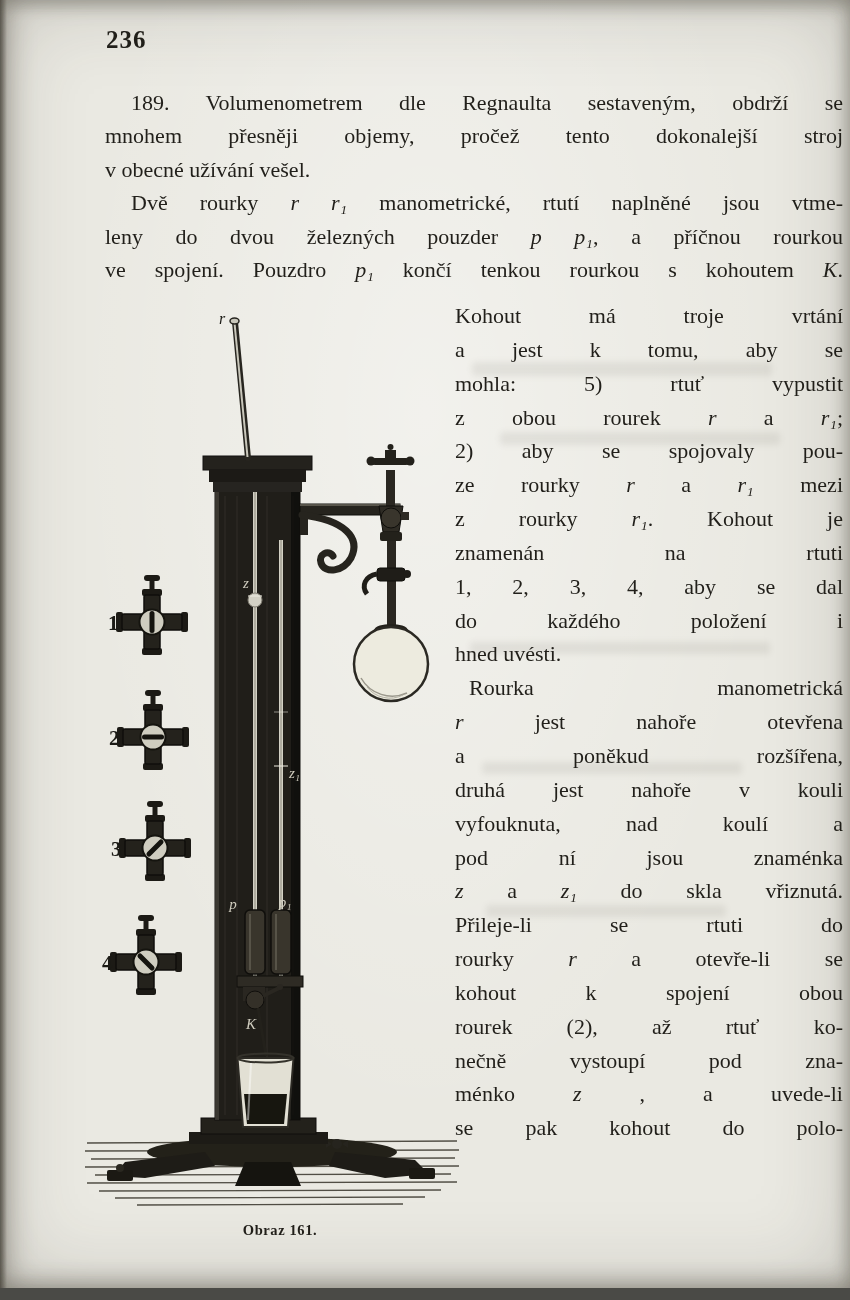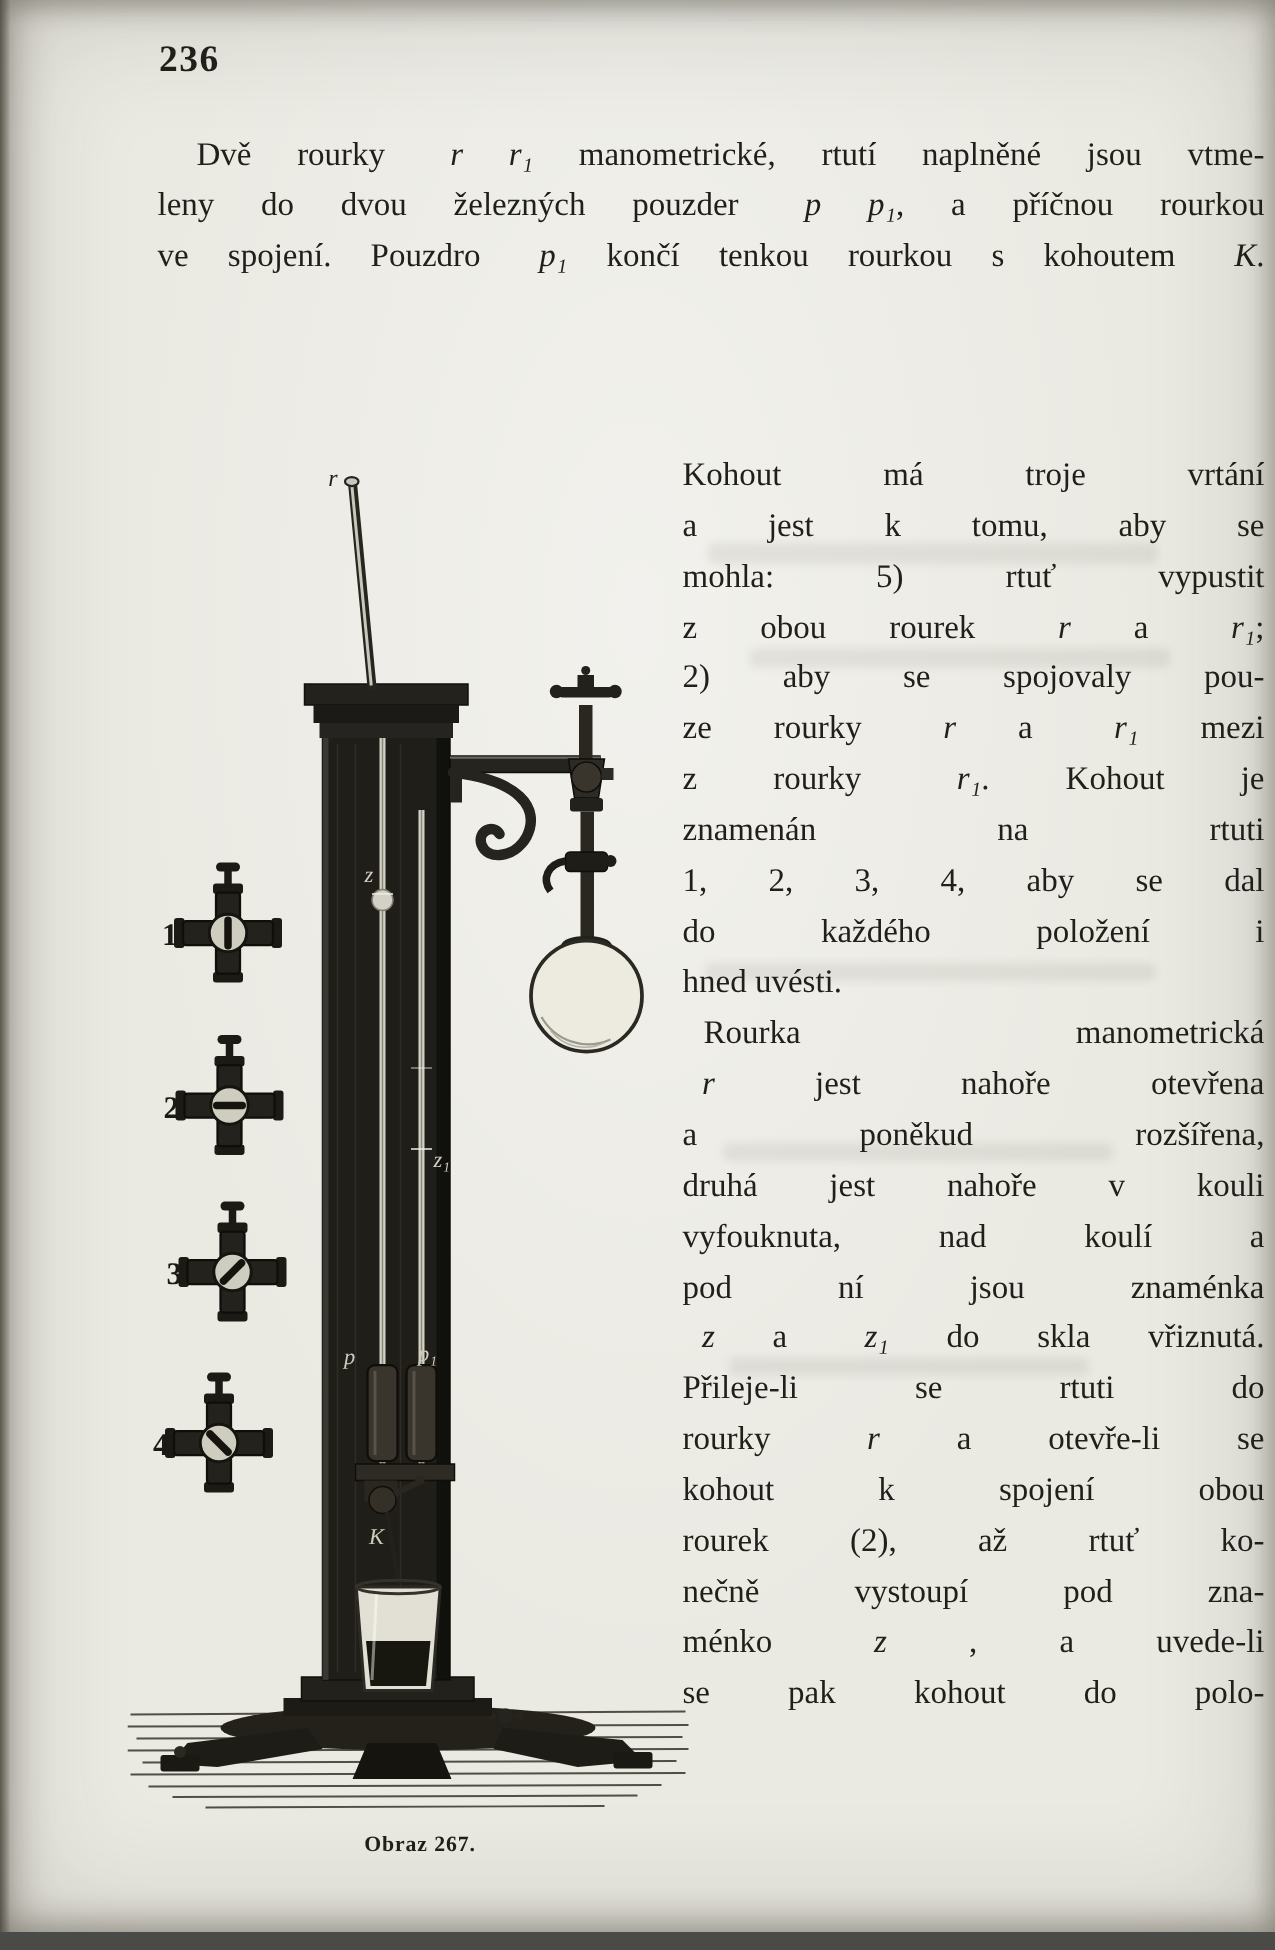--- a/index.html
+++ b/index.html
@@ -24,21 +24,21 @@
 
   .pagenum{position:absolute;left:106px;top:26px;font-size:25px;font-weight:bold;letter-spacing:1px;}
 
   .intro{position:absolute;left:105px;top:86px;width:738px;font-size:22px;line-height:33.4px;}
   .wrapcol{position:absolute;left:455px;top:299px;width:388px;font-size:22px;line-height:33.85px;}
 
   .tline{text-align:justify;text-align-last:justify;}
   .tline.last{text-align-last:left;}
   .intro .tline.ind{text-indent:26px;}
   .wrapcol .tline.ind{text-indent:14px;}
-  i{font-style:italic;margin-left:13px;}
+  i{font-style:italic;}
 
   .figure{position:absolute;left:85px;top:300px;width:380px;height:915px;}
   .figure svg{display:block;}
   .figure text{font-family:"Liberation Serif","DejaVu Serif",serif;}
   .caption{position:absolute;left:213px;top:1222px;width:134px;text-align:center;
     font-size:14.5px;font-weight:bold;letter-spacing:.6px;}
 </style>
 </head>
 <body>
 
@@ -47,20 +47,25 @@
 
   <div class="bleed" style="left:472px;top:362px;width:300px;height:14px;"></div>
   <div class="bleed" style="left:500px;top:432px;width:280px;height:13px;"></div>
   <div class="bleed" style="left:470px;top:642px;width:300px;height:12px;"></div>
   <div class="bleed" style="left:482px;top:762px;width:260px;height:12px;"></div>
   <div class="bleed" style="left:486px;top:905px;width:240px;height:12px;"></div>
 
   <div class="pagenum">236</div>
 
   <div class="intro">
+    <div>
+        <div class="tline ind">189. Volumenometrem dle Regnaulta sestaveným, obdrží se</div>
+        <div class="tline">mnohem přesněji objemy, pročež tento dokonalejší stroj</div>
+        <div class="tline last">v obecné užívání vešel.</div>
+      </div>
     <div>
         <div class="tline ind">Dvě rourky <i>r r₁</i> manometrické, rtutí naplněné jsou vtme-</div>
         <div class="tline">leny do dvou železných pouzder <i>p p₁</i>, a příčnou rourkou</div>
         <div class="tline">ve spojení. Pouzdro <i>p₁</i> končí tenkou rourkou s kohoutem <i>K</i>.</div>
       </div>
   </div>
 
   <div class="figure">
     <svg viewBox="0 0 380 915" width="380" height="915">
 
@@ -236,21 +241,21 @@
         <rect x="-2.5" y="-11" width="5" height="22" rx="2.5" fill="#15140f" transform="rotate(-45)"></rect>
       </g>
 
       <text x="23" y="330" font-size="21" font-weight="bold" fill="#1b1a15">1</text>
       <text x="24" y="445" font-size="21" font-weight="bold" fill="#1b1a15">2</text>
       <text x="26" y="556" font-size="21" font-weight="bold" fill="#1b1a15">3</text>
       <text x="17" y="670" font-size="21" font-weight="bold" fill="#1b1a15">4</text>
     </svg>
   </div>
 
-  <div class="caption">Obraz 267.</div>
+  <div class="caption">Obraz 161.</div>
 
   <div class="wrapcol">
       <div class="tline">Kohout má troje vrtání</div>
       <div class="tline">a jest k tomu, aby se</div>
       <div class="tline">mohla: 5) rtuť vypustit</div>
       <div class="tline">z obou rourek <i>r</i> a <i>r₁</i>;</div>
       <div class="tline">2) aby se spojovaly pou-</div>
       <div class="tline">ze rourky <i>r</i> a <i>r₁</i> mezi</div>
       <div class="tline">z rourky <i>r₁</i>. Kohout je</div>
       <div class="tline">znamenán na rtuti</div>

